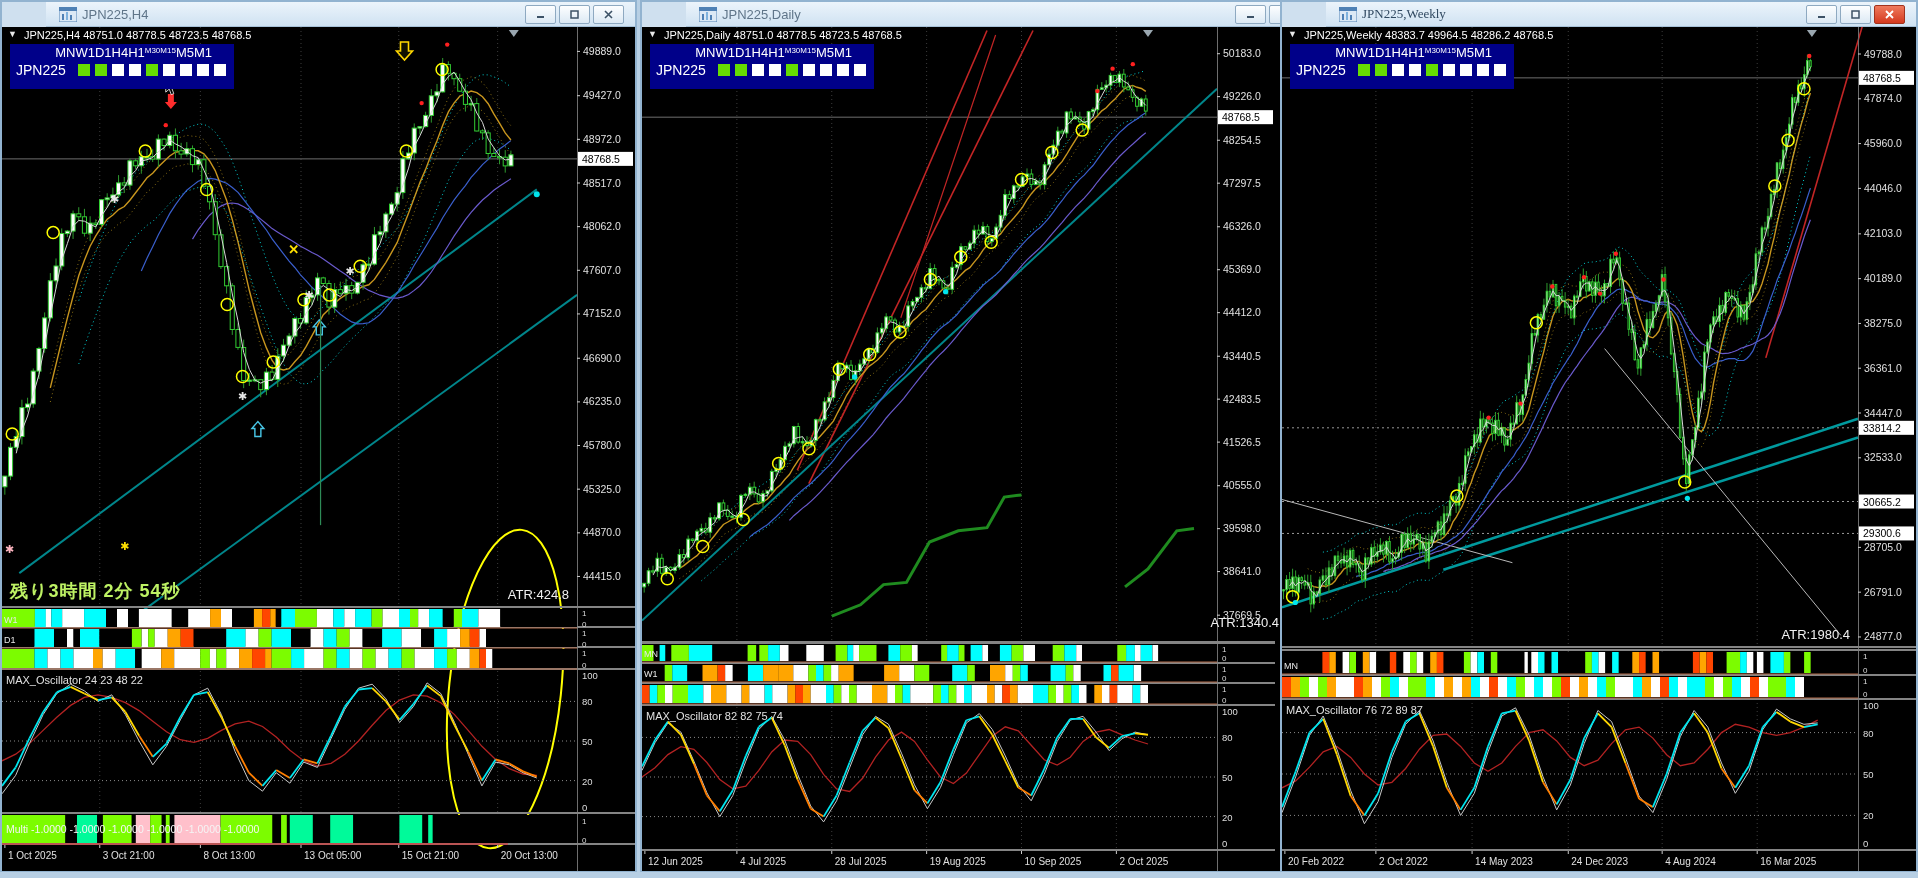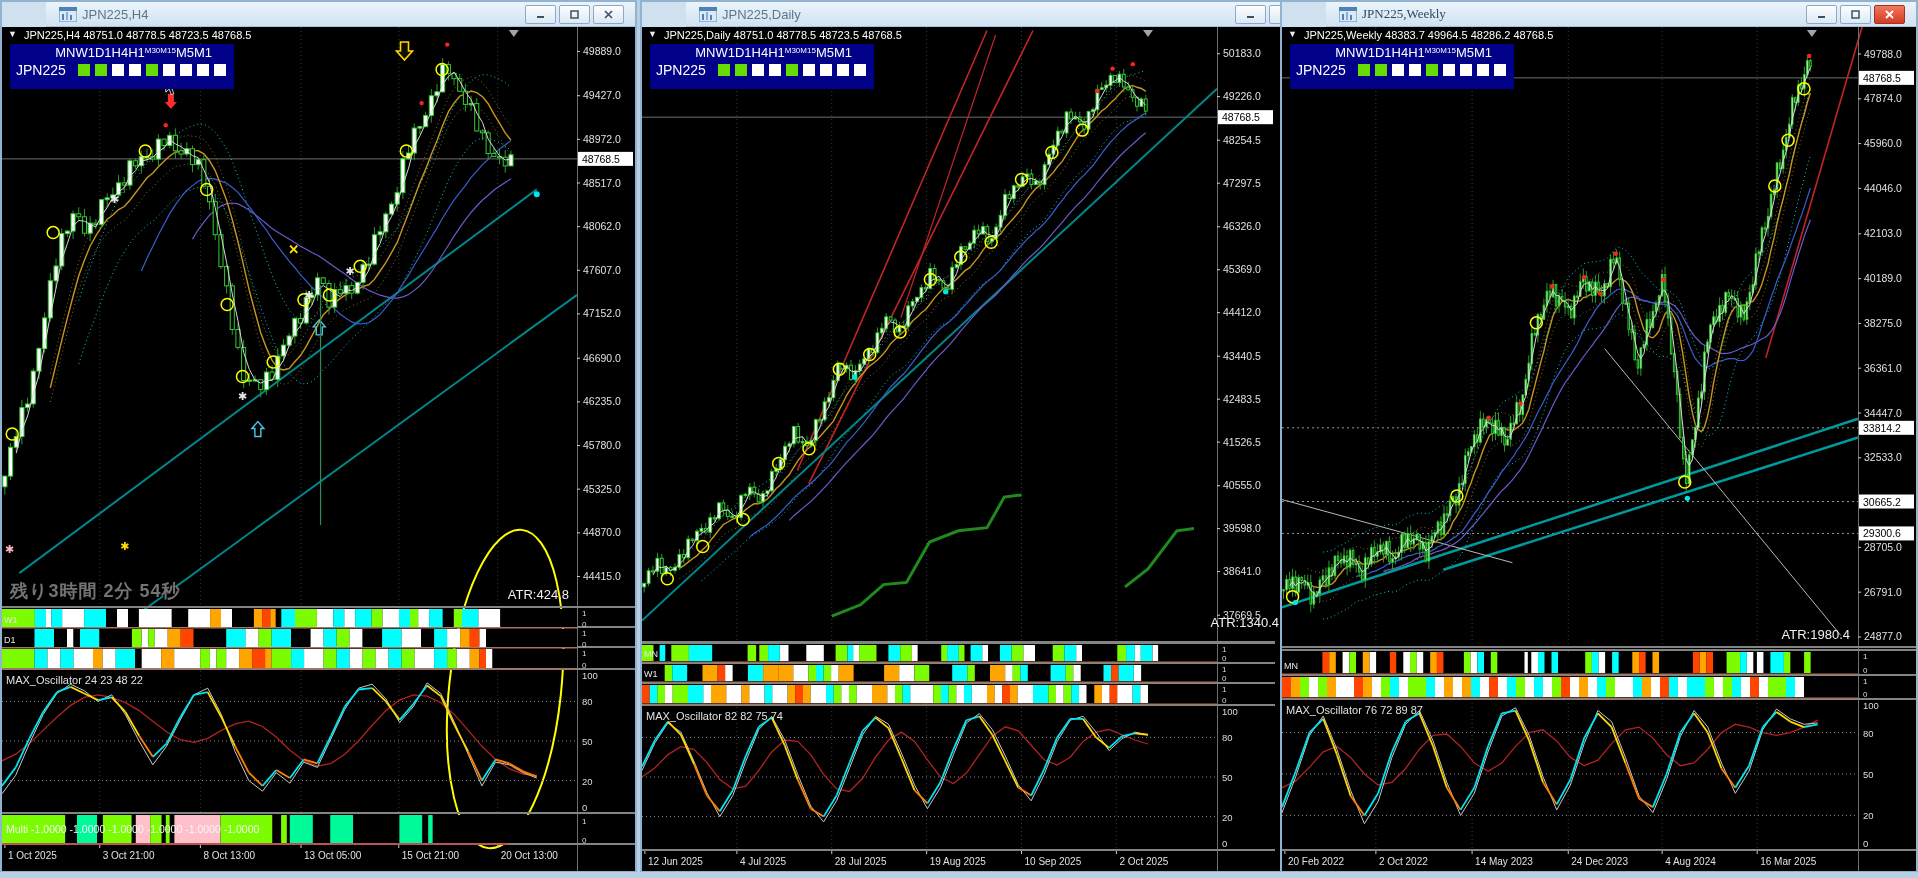--- a/index.html
+++ b/index.html
@@ -20,21 +20,21 @@
   .ohlcrow .dd{font-size:9px;color:#e8e8e8;}
   .tfpanel{position:absolute;top:17px;left:8px;width:224px;height:45px;background:#000089;z-index:6;
     color:#fff;box-sizing:border-box;padding:2px 6px 3px 6px;}
   .tfr1{display:flex;justify-content:flex-end;align-items:flex-start;font-size:13px;padding-right:16px;line-height:13px;}
   .tfr1 .sm{font-size:8px;line-height:9px;}
   .tfr2{display:flex;align-items:center;gap:8px;font-size:14px;margin-top:3px;text-align:right;}
   .tfr2 .sym{margin-right:4px;}
   .sq{width:12px;height:12px;flex:0 0 auto;}
   .sq.g{background:#66dc02;}
   .sq.w{background:#ffffff;}
-  .countdown{position:absolute;left:8px;top:552px;z-index:7;color:#737373;font-size:18px;font-weight:bold;
+  .countdown{position:absolute;left:8px;top:552px;z-index:7;color:#bef264;font-size:18px;font-weight:bold;
     text-shadow:1px 1px 0 #000;letter-spacing:1px;}
   .atr{position:absolute;z-index:7;color:#f0f0f0;font-size:13px;margin-left:12px;}
   svg text{font-family:"Liberation Sans",sans-serif;}
 </style>
 </head>
 <body>
 
 <div class="mtw" id="w0" style="left:0;width:637px;">
   <div class="tbar">
     <span class="ticon">

